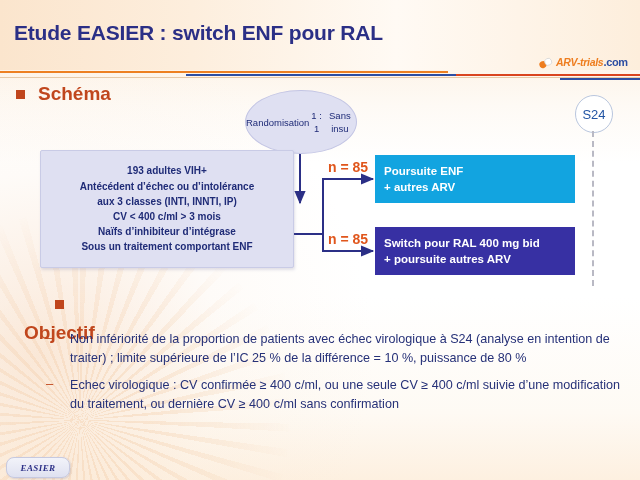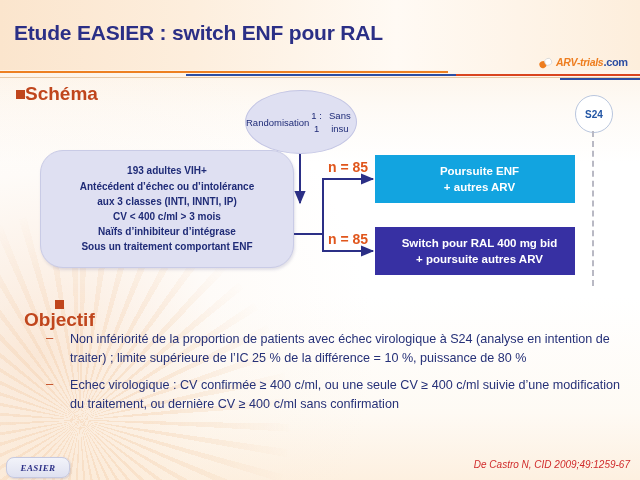--- a/index.html
+++ b/index.html
@@ -47,66 +47,66 @@
   #div-blue-r2{left:560px;top:78px;width:80px;height:2px;background:#2d4ea2;}
 
   
   #logo{position:absolute;right:6px;top:55px;width:96px;height:18px;}
   #logo .pill{position:absolute;left:0;top:1px;width:16px;height:14px;}
   #logo .txt{position:absolute;left:18px;top:1px;font-size:10.5px;font-weight:bold;
     font-style:italic;color:#ee7d1f;letter-spacing:-0.3px;white-space:nowrap;}
   #logo .dotcom{color:#2d4ea2;font-size:11px;font-style:normal;}
 
   
-  .sec{position:absolute;display:flex;align-items:center;gap:0;}
+  .sec{position:absolute;display:flex;align-items:center;gap:13px;}
   .sec .sq{width:9px;height:9px;background:#c0461d;display:block;}
   .sec .lab{font-size:19px;font-weight:bold;color:#c0461d;}
   #sec-schema{left:16px;top:83px;}
   #sec-objectif{left:24px;top:300px;flex-direction:column;}
 
   
   #diagram{position:absolute;left:0;top:88px;width:640px;height:200px;}
 
   #ellipse{
     position:absolute;left:245px;top:90px;width:110px;height:62px;
     border-radius:50%;
     background:#dfe0f2;border:1px solid #c3c5e4;
     display:flex;flex-direction:row;align-items:center;justify-content:center;
     color:#1f2b77;font-size:9.5px;line-height:13px;text-align:center;
   }
 
   #critbox{
     position:absolute;left:40px;top:150px;width:252px;height:116px;
-    background:#dfe0f2;border:1px solid #c9cbe6;border-radius:23px;
+    background:#dfe0f2;border:1px solid #c9cbe6;border-radius:2px;
     display:flex;flex-direction:column;align-items:center;justify-content:center;
     color:#1f2b77;font-size:10px;font-weight:bold;line-height:15.2px;text-align:center;
     box-shadow:1px 2px 3px rgba(120,120,160,0.22);
   }
   #critbox .ln{white-space:nowrap;}
 
   .armbox{
     position:absolute;left:375px;width:200px;height:48px;
     display:flex;flex-direction:column;justify-content:center;
     padding-left:9px;box-sizing:border-box;
-    color:#ffffff;font-size:11.5px;font-weight:bold;line-height:16px;text-align:center;
+    color:#ffffff;font-size:11.5px;font-weight:bold;line-height:16px;
   }
   #arm-enf{top:155px;background:#12a4e0;}
   #arm-ral{top:227px;background:#3730a3;}
 
   .nlab{
     position:absolute;font-size:14px;font-weight:bold;color:#e0561c;white-space:nowrap;
   }
   #n-top{left:328px;top:159px;}
   #n-bot{left:328px;top:231px;}
 
   #s24{
     position:absolute;left:575px;top:95px;width:36px;height:36px;border-radius:50%;
     background:#ffffff;border:1px solid #b9c6de;
     display:flex;align-items:center;justify-content:center;
-    color:#2255a4;font-size:10px;font-weight:bold;
+    color:#2255a4;font-size:13px;font-weight:normal;
   }
   #s24line{
     position:absolute;left:592px;top:131px;width:0;height:155px;
     border-left:2px dashed #b9b9c4;
   }
   #connectors{position:absolute;left:0;top:0;width:640px;height:480px;pointer-events:none;}
 
   
   #bullets{position:absolute;left:44px;top:330px;width:586px;color:#263178;}
   .blt{position:relative;margin-bottom:9px;padding-left:26px;
@@ -221,15 +221,14 @@
       <span class="dash">–</span>
       <span>Non infériorité de la proportion de patients avec échec virologique à S24 (analyse en intention de traiter) ; limite supérieure de l’IC 25 % de la différence = 10 %, puissance de 80 %</span>
     </div>
     <div class="blt">
       <span class="dash">–</span>
       <span>Echec virologique : CV confirmée ≥ 400 c/ml, ou une seule CV ≥ 400 c/ml suivie d’une modification du traitement, ou dernière CV ≥ 400 c/ml sans confirmation</span>
     </div>
   </div>
 
   <div id="easier-badge">EASIER</div>
-  <div id="citation">De Castro N, CID 2009;49:1259-67</div>
 
 </div>
 
 </body></html>

